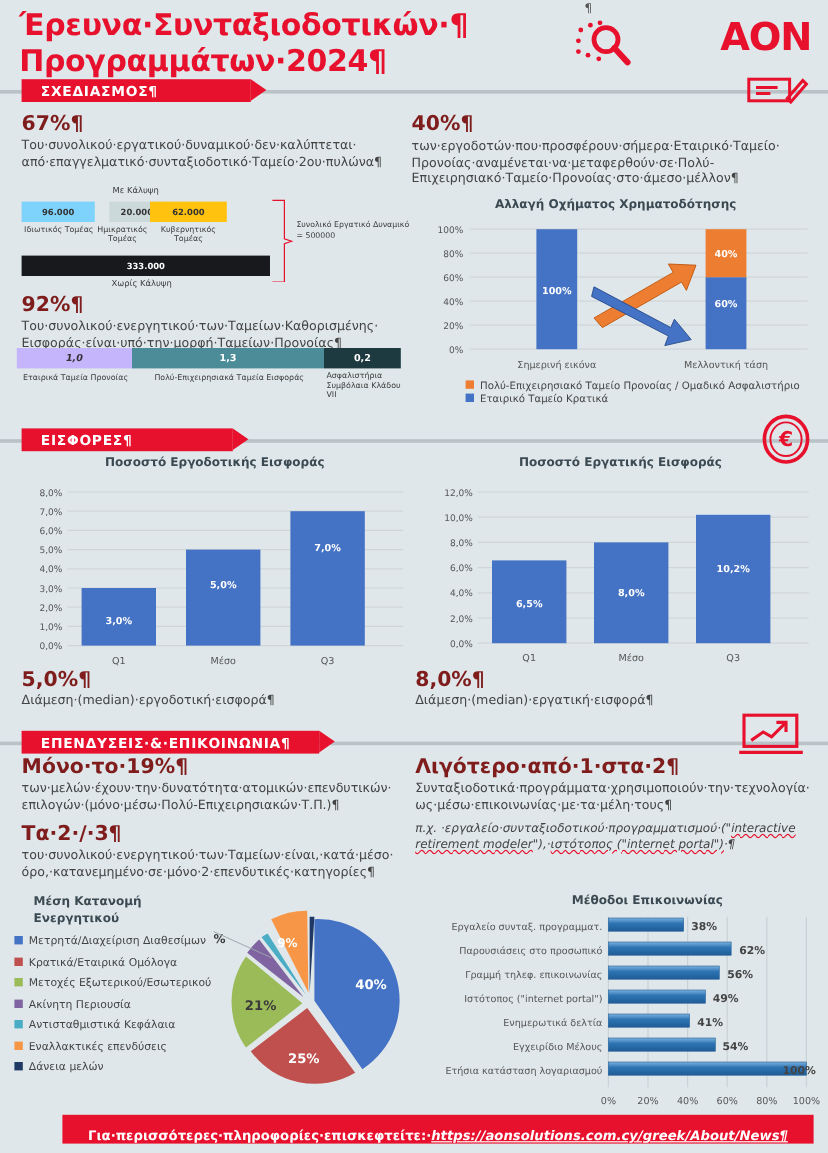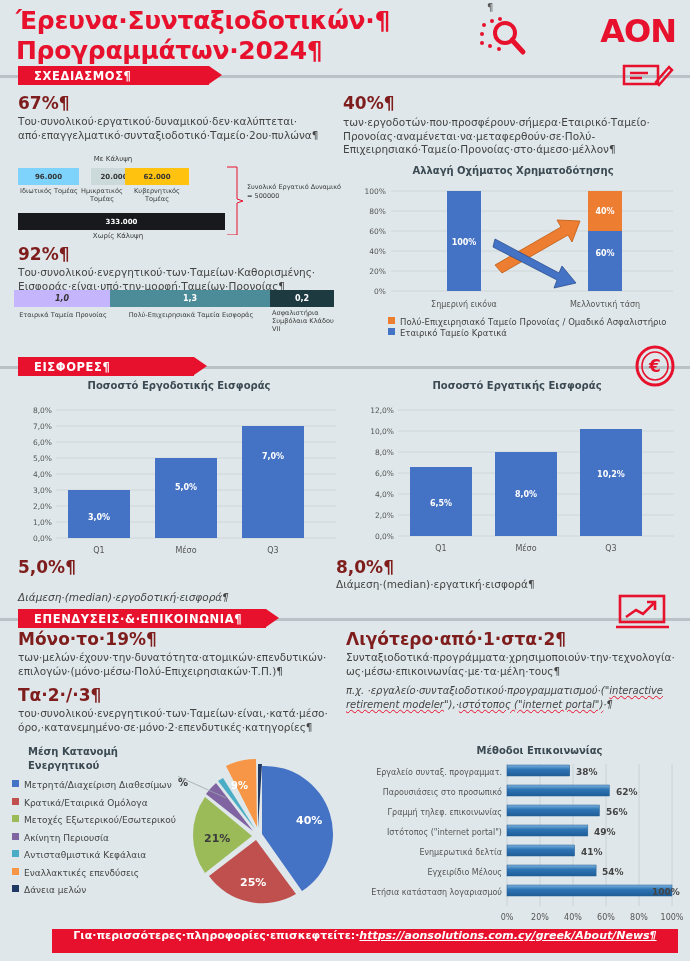--- a/index.html
+++ b/index.html
@@ -72,21 +72,21 @@
   
   .legend-row{display:flex;align-items:flex-start;margin-bottom:1px;font-size:8.5px;color:#444;}
   .legend-sw{width:7px;height:7px;margin-right:5px;flex:0 0 auto;}
 
   .pie-legend{position:absolute;left:12px;top:780px;width:165px;}
   .pie-legend .legend-row{margin-bottom:7.5px;font-size:9px;}
 
   
   .footer{
     position:absolute;left:12px;right:12px;bottom:8px;height:24px;background:#e8112d;
-    display:flex;align-items:flex-start;justify-content:center;
+    display:flex;align-items:flex-end;justify-content:center;
     color:#fff;font-weight:bold;font-size:11px;margin-left:40px;
   }
   .footer a{color:#fff;font-style:italic;text-decoration:underline;}
 </style>
 </head>
 <body>
 
 <div class="page">
 
   <div class="title">
@@ -267,21 +267,21 @@
       <g fill="#555" font-size="8" text-anchor="middle">
         <text x="85" y="159">Q1</text>
           <text x="172" y="159">Μέσο</text>
           <text x="259" y="159">Q3</text>
       </g>
     </svg>
   </div>
 
   <div style="position:absolute;left:18px;top:558px;width:320px;">
     <div class="stat-big">5,0%¶</div>
-    <div class="stat-txt" style="margin-top:14px;font-style:italic;">
+    <div class="stat-txt" style="margin-top:1px;">
       <span>Διάμεση·(median)·εργοδοτική·εισφορά¶</span>
     </div>
   </div>
 
   <div style="position:absolute;left:352px;top:380px;width:330px;height:185px;">
     <div class="chart-title">Ποσοστό Εργατικής Εισφοράς</div>
     <svg width="330" height="170" viewBox="0 0 330 170" style="position:absolute;left:0;top:14px;">
       <g stroke="#d0d6d8" stroke-width="1">
         <line x1="46" y1="16" x2="322" y2="16"></line>
           <line x1="46" y1="37" x2="322" y2="37"></line>
@@ -309,21 +309,21 @@
           <text x="259" y="83">10,2%</text>
       </g>
       <g fill="#555" font-size="8" text-anchor="middle">
         <text x="89" y="157">Q1</text>
           <text x="174" y="157">Μέσο</text>
           <text x="259" y="157">Q3</text>
       </g>
     </svg>
   </div>
 
-  <div style="position:absolute;left:336px;top:558px;width:320px;">
+  <div style="position:absolute;left:346px;top:558px;width:320px;">
     <div class="stat-big">8,0%¶</div>
     <div class="stat-txt" style="margin-top:1px;">
       <span>Διάμεση·(median)·εργατική·εισφορά¶</span>
     </div>
   </div>
 
   <div class="rule" style="left:0;top:618px;width:690px;"></div>
   <div class="banner" style="left:18px;top:609px;width:232px;">ΕΠΕΝΔΥΣΕΙΣ·&amp;·ΕΠΙΚΟΙΝΩΝΙΑ¶</div>
 
   <div class="icon-box" style="left:612px;top:592px;">

